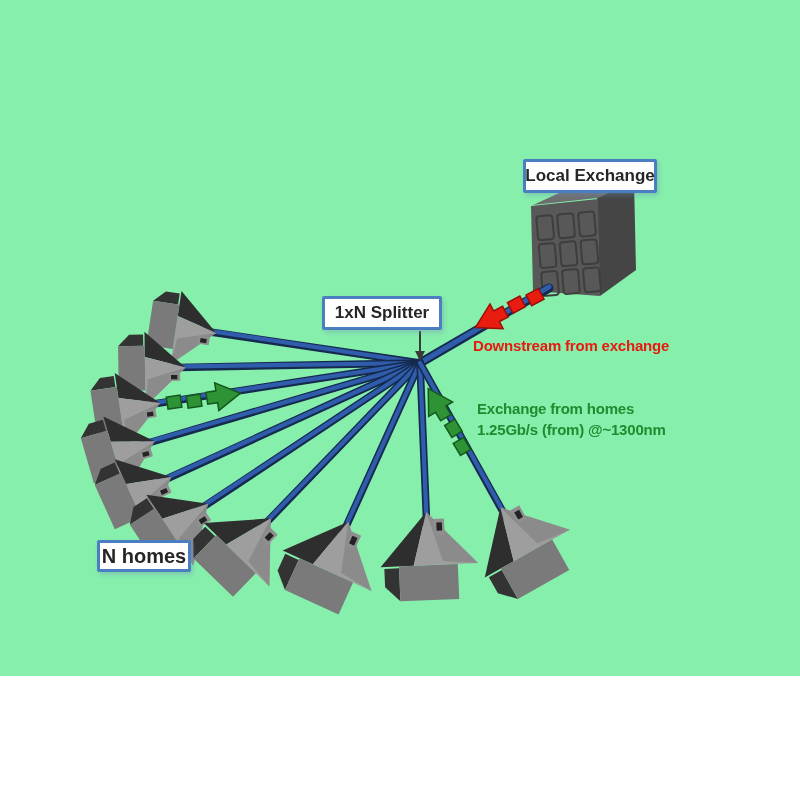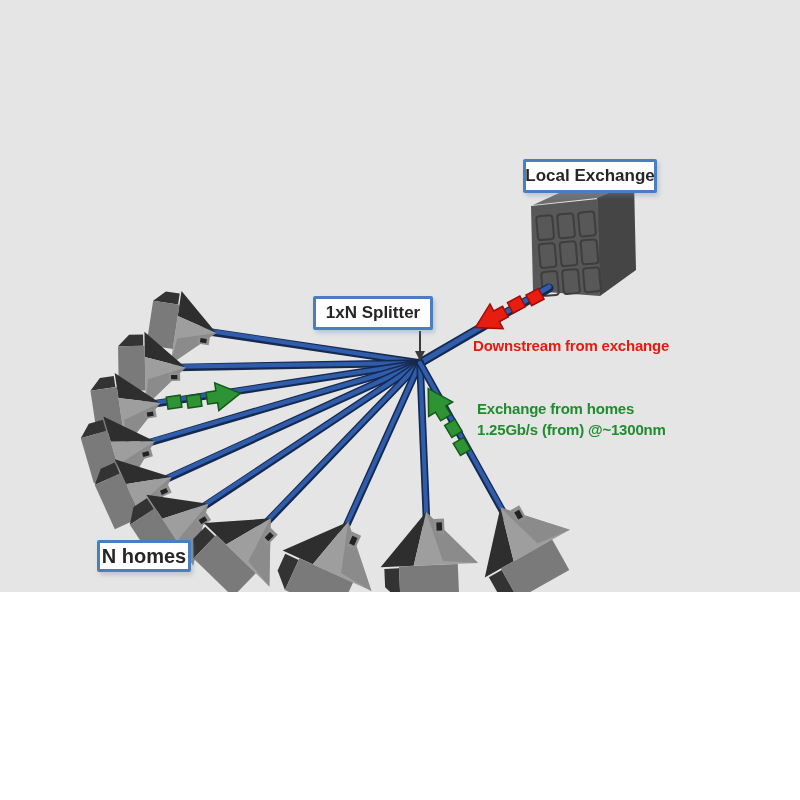--- a/index.html
+++ b/index.html
@@ -1,24 +1,24 @@
 <!DOCTYPE html>
 <html><head>
 <meta charset="utf-8">
 <style>
   html,body{margin:0;padding:0;background:#fff;}
-  .stage{position:relative;width:800px;height:592px;background:#e5e5e5;overflow:hidden;
+  .stage{position:relative;width:800px;height:676px;background:#86efac;overflow:hidden;
          font-family:"Liberation Sans",sans-serif;}
   .stage svg{position:absolute;left:0;top:0;}
   .label-box{position:absolute;background:#ffffff;border:3px solid #4a7ec1;border-radius:2px;
              display:flex;align-items:center;justify-content:center;
              font-weight:bold;font-size:17px;color:#262626;
              box-shadow:2px 3px 4px rgba(110,140,180,.35);white-space:nowrap;}
   #box-exchange{left:523px;top:159px;width:128px;height:28px;}
-  #box-splitter{left:313px;top:296px;width:114px;height:28px;}
+  #box-splitter{left:322px;top:296px;width:114px;height:28px;}
   #box-homes{left:97px;top:540px;width:88px;height:26px;font-size:20px;}
   .anno{position:absolute;font-weight:bold;font-size:15px;line-height:21px;
         letter-spacing:-0.2px;white-space:nowrap;}
   #anno-downstream{left:473px;top:335px;}
   #anno-upstream{left:477px;top:398px;}
 </style>
 </head>
 <body>
 
 <div class="stage">

